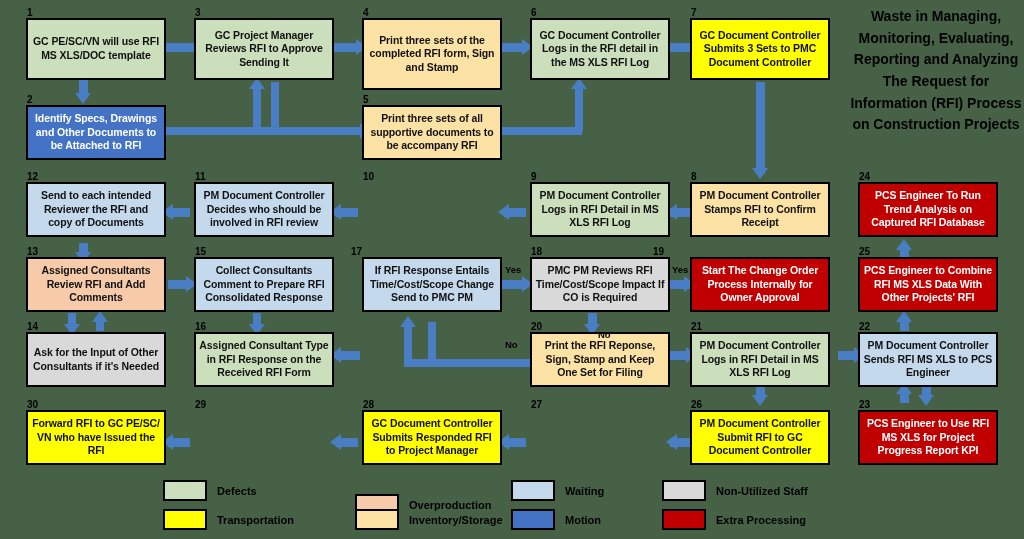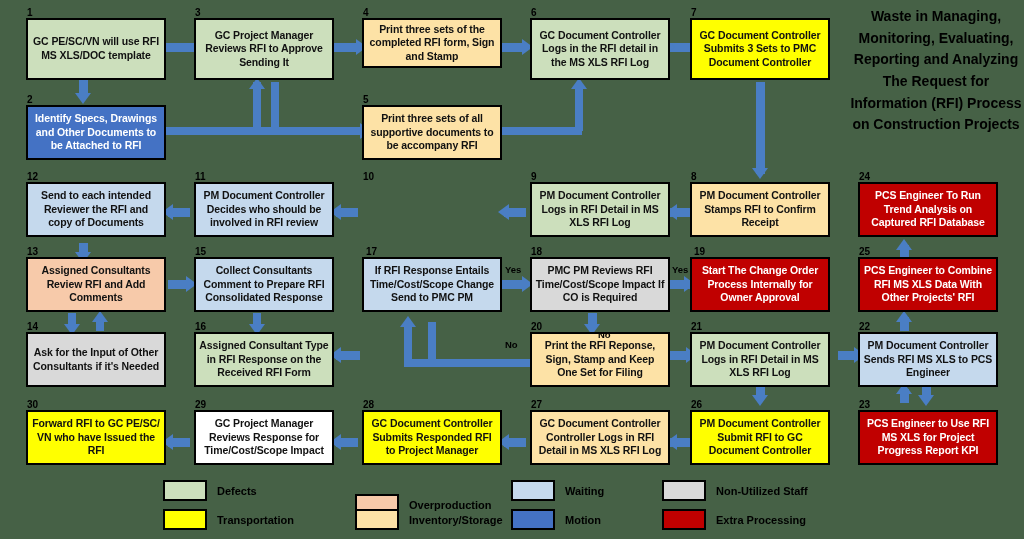--- a/index.html
+++ b/index.html
@@ -189,21 +189,21 @@
   <div class="node dark" style="left:26px;top:105px;width:140px;height:55px;background:#4472c4;">
     <span class="node-label">Identify Specs, Drawings and Other Documents to be Attached to RFI</span>
     </div>
 
   <div class="num" style="left:195px;top:8px;">3</div>
   <div class="node" style="left:194px;top:18px;width:140px;height:62px;background:#ccdfbc;">
     <span class="node-label">GC Project Manager Reviews RFI to Approve Sending It</span>
     </div>
 
   <div class="num" style="left:363px;top:8px;">4</div>
-  <div class="node" style="left:362px;top:18px;width:140px;height:50px;background:#fde2a6;">
+  <div class="node" style="left:362px;top:18px;width:140px;height:72px;background:#fde2a6;">
     <span class="node-label">Print three sets of the completed RFI form, Sign and Stamp</span>
     </div>
 
   <div class="num" style="left:363px;top:95px;">5</div>
   <div class="node" style="left:362px;top:105px;width:140px;height:55px;background:#fde2a6;">
     <span class="node-label">Print three sets of all supportive documents to be accompany RFI</span>
     </div>
 
   <div class="num" style="left:531px;top:8px;">6</div>
   <div class="node" style="left:530px;top:18px;width:140px;height:62px;background:#ccdfbc;">
@@ -250,31 +250,31 @@
   <div class="num" style="left:195px;top:247px;">15</div>
   <div class="node" style="left:194px;top:257px;width:140px;height:55px;background:#c5d9ed;">
     <span class="node-label">Collect Consultants Comment to Prepare RFI Consolidated Response</span>
     </div>
 
   <div class="num" style="left:195px;top:322px;">16</div>
   <div class="node" style="left:194px;top:332px;width:140px;height:55px;background:#ccdfbc;">
     <span class="node-label">Assigned Consultant Type in RFI Response on the Received RFI Form</span>
     </div>
 
-  <div class="num" style="left:366px;top:247px;">17</div>
+  <div class="num" style="left:351px;top:247px;">17</div>
   <div class="node" style="left:362px;top:257px;width:140px;height:55px;background:#c5d9ed;">
     <span class="node-label">If RFI Response Entails Time/Cost/Scope Change Send to PMC PM</span>
     </div>
 
   <div class="num" style="left:531px;top:247px;">18</div>
   <div class="node" style="left:530px;top:257px;width:140px;height:55px;background:#d9d9d9;">
     <span class="node-label">PMC PM Reviews RFI Time/Cost/Scope Impact If CO is Required</span>
     </div>
 
-  <div class="num" style="left:694px;top:247px;">19</div>
+  <div class="num" style="left:653px;top:247px;">19</div>
   <div class="node dark" style="left:690px;top:257px;width:140px;height:55px;background:#c00000;">
     <span class="node-label">Start The Change Order Process Internally for Owner Approval</span>
     </div>
 
   <div class="num" style="left:531px;top:322px;">20</div>
   <div class="node" style="left:530px;top:332px;width:140px;height:55px;background:#fde2a6;">
     <span class="node-label">Print the RFI Reponse, Sign, Stamp and Keep One Set for Filing</span>
     </div>
 
   <div class="num" style="left:691px;top:322px;">21</div>
@@ -301,33 +301,27 @@
   <div class="node dark" style="left:858px;top:257px;width:140px;height:55px;background:#c00000;">
     <span class="node-label">PCS Engineer to Combine RFI MS XLS Data With Other Projects' RFI</span>
     </div>
 
   <div class="num" style="left:691px;top:400px;">26</div>
   <div class="node" style="left:690px;top:410px;width:140px;height:55px;background:#ffff00;">
     <span class="node-label">PM Document Controller Submit RFI to GC Document Controller</span>
     </div>
 
   <div class="num" style="left:531px;top:400px;">27</div>
-  <div class="node" style="left:530px;top:410px;width:140px;height:55px;background:#fde2a6;">
-    <span class="node-label">GC Document Controller Controller Logs in RFI Detail in MS XLS RFI Log</span>
-    </div>
 
   <div class="num" style="left:363px;top:400px;">28</div>
   <div class="node" style="left:362px;top:410px;width:140px;height:55px;background:#ffff00;">
     <span class="node-label">GC Document Controller Submits Responded RFI to Project Manager</span>
     </div>
 
   <div class="num" style="left:195px;top:400px;">29</div>
-  <div class="node" style="left:194px;top:410px;width:140px;height:55px;background:#ffffff;">
-    <span class="node-label">GC Project Manager Reviews Response for Time/Cost/Scope Impact</span>
-    </div>
 
   <div class="num" style="left:27px;top:400px;">30</div>
   <div class="node" style="left:26px;top:410px;width:140px;height:55px;background:#ffff00;">
     <span class="node-label">Forward RFI to GC PE/SC/ VN who have Issued the RFI</span>
     </div>
 
   <div class="edge-label" style="left:505px;top:265px;">Yes</div>
   <div class="edge-label" style="left:672px;top:265px;">Yes</div>
   <div class="edge-label" style="left:505px;top:340px;">No</div>
   <div class="edge-label" style="left:598px;top:330px;">No</div>

